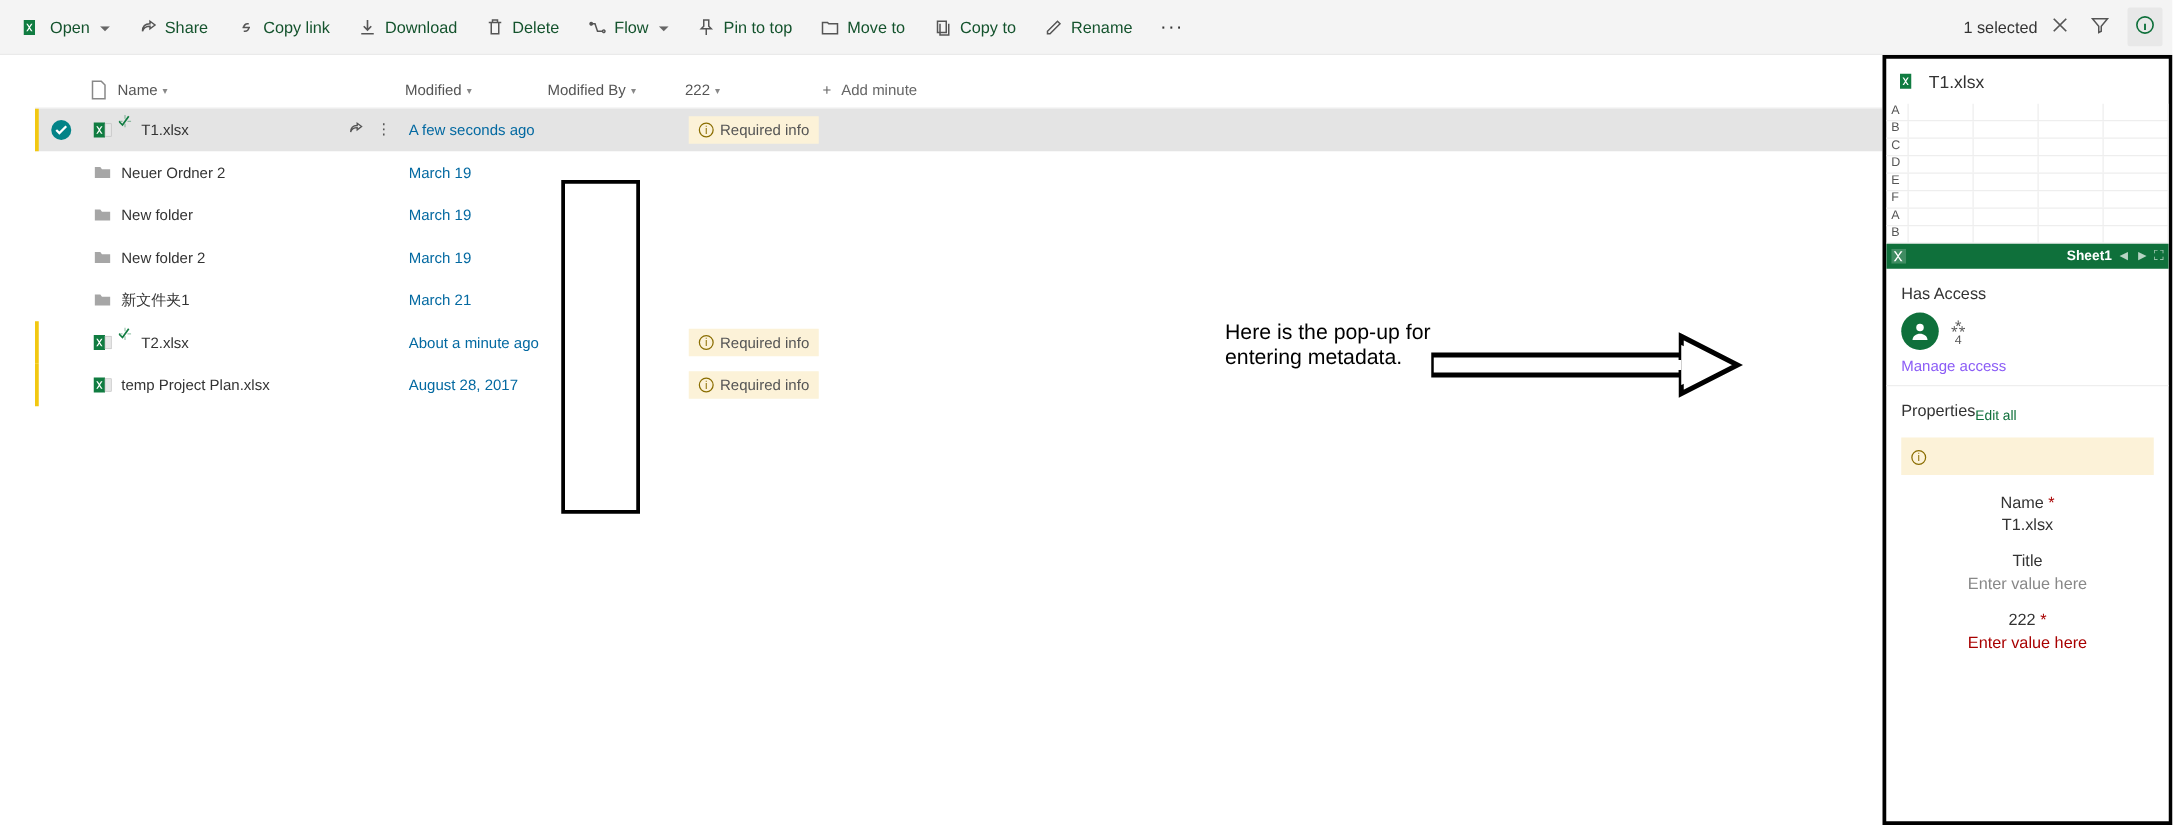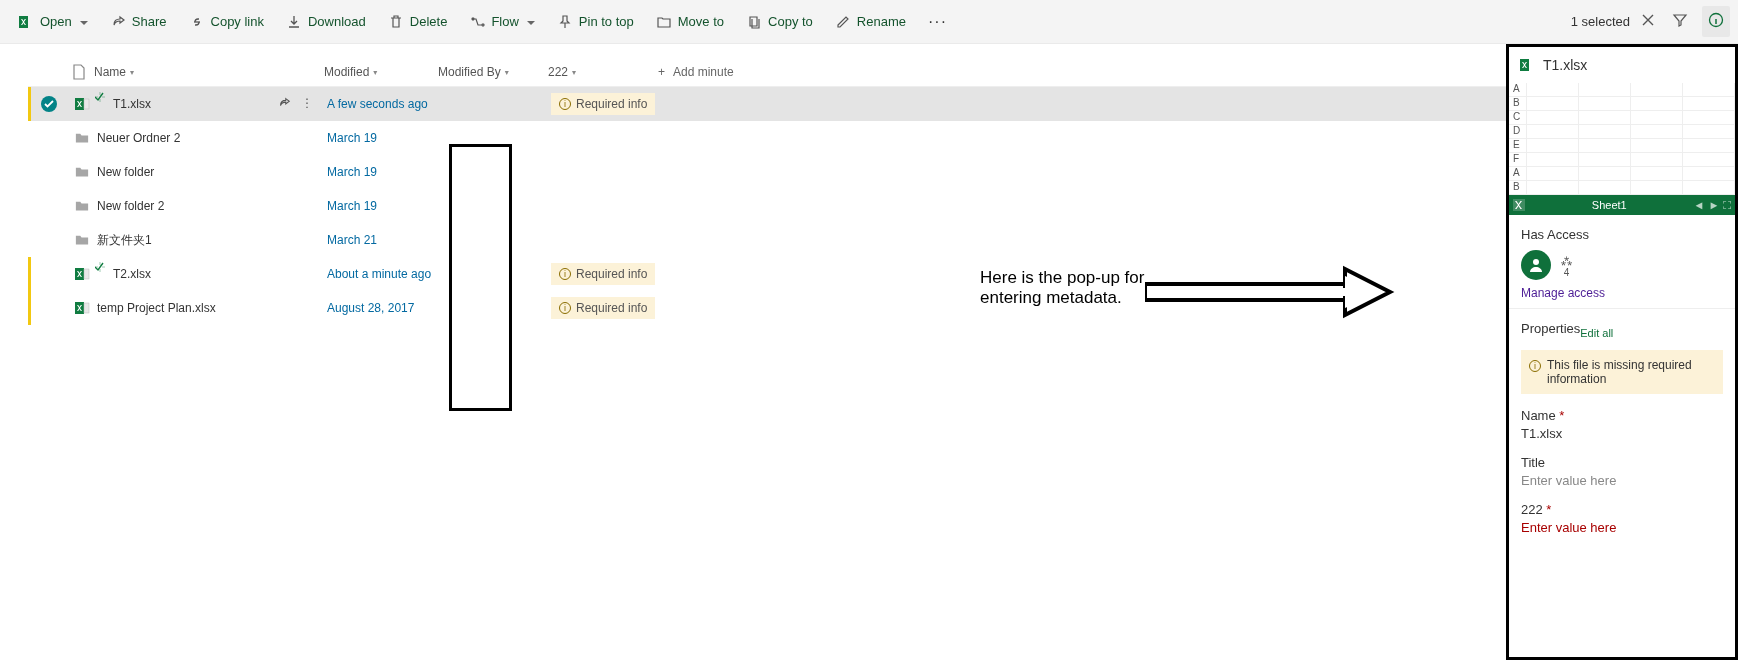--- a/index.html
+++ b/index.html
@@ -65,33 +65,33 @@
 
 .panel-head { display:flex; align-items:center; gap:8px; padding: 10px 10px; }
 .panel-head .fn { font-size: 14px; }
 .mini-sheet { }
 .mini-row { height: 14px; border-bottom: 1px solid #eee; display:flex; }
 .mini-row .lab { width: 18px; font-size: 10px; color:#555; padding-left:4px; border-right:1px solid #eee; }
 .mini-row .cells { flex:1; display:flex; }
 .mini-row .cells div { flex:1; border-right:1px solid #eee; }
 .sheet-tab { background:#0f703b; color:#fff; height:20px; display:flex; align-items:center; font-size:11px; }
 .sheet-tab .xl { width:20px; display:flex; justify-content:center; }
-.sheet-tab .tabname { flex:1; text-align:center; }
+.sheet-tab .tabname { flex:1; text-align:right;font-weight:bold; }
 .sheet-tab .nav { display:flex; gap:4px; padding:0 4px; opacity:.7; }
 .panel-section { padding: 12px 12px 8px 12px; }
 .panel-section h4 { font-size: 13px; font-weight: 400; color: #333; margin-bottom: 8px; }
 .access-row { display:flex; align-items:center; gap:10px; }
 .avatar { width:30px; height:30px; border-radius:50%; background:#0f703b; display:flex; align-items:center; justify-content:center; color:#fff; }
 .more-users { font-size:10px; color:#555; text-align:center; }
-.manage-link { color:#4c1d95; font-size:12px; margin-top:6px; display:block; }
+.manage-link { color:#8b5cf6; font-size:12px; margin-top:6px; display:block; }
 .props-head { display:flex; align-items:center; }
 .edit-all { color:#0f703b; font-size:11px; }
 .warn-box { background:#fcf2d8; padding:8px; font-size:12px; display:flex; gap:6px; margin-top:6px; color:#333; }
 .warn-box .i { width:12px;height:12px;border:1px solid #8a6d00;border-radius:50%;display:flex;align-items:center;justify-content:center;font-size:9px;color:#8a6d00;flex-shrink:0; margin-top:2px;}
-.field { margin-top:14px; }
+.field { margin-top:14px;text-align:center; }
 .field-label { font-size:13px; color:#333; }
 .req-star { color:#a80000; }
 .field-val { font-size:13px; color:#333; margin-top:3px; }
 .field-ph { font-size:13px; color:#888; margin-top:3px; }
 .field-ph.err { color:#a80000; }
 .divider { height:1px; background:#eee; margin: 0; }
 </style>
 </head>
 <body>
 
@@ -364,21 +364,21 @@
           <div class="cell modby"></div>
           <div class="cell c222"><span class="pill">
               <span class="i">i</span>
               <span>Required info</span>
             </span></div>
         </div>
       </div>
 
     <div class="redact" style="left:449px; top:100px; width:63px; height:267px;"></div>
 
-    <div class="annot-text" style="left:980px; top:224px;">
+    <div class="annot-text" style="left:980px; top:212px;">
       <div>Here is the pop-up for</div>
       <div>entering metadata.</div>
     </div>
     <svg class="annot-arrow" style="left:1145px; top:220px;" width="250" height="60" viewBox="0 0 250 60">
       <rect x="0" y="20" width="200" height="16" fill="none" stroke="#000" stroke-width="4"></rect>
       <path d="M200 5 L245 28 L200 51 Z" fill="none" stroke="#000" stroke-width="4"></path>
       <rect x="4" y="24" width="196" height="8" fill="#fff"></rect>
       <path d="M200 12 L236 28 L200 44 Z" fill="#fff"></path>
     </svg>
   </div>
@@ -498,21 +498,20 @@
     </div>
     <div class="divider"></div>
 
     <div class="panel-section">
       <div class="props-head">
         <h4>Properties</h4>
         <span class="edit-all">Edit all</span>
       </div>
       <div class="warn-box">
         <span class="i">i</span>
-        <span>This file is missing required information</span>
       </div>
 
       <div class="field">
         <div class="field-label"><span>Name</span> <span class="req-star">*</span></div>
         <div class="field-val">T1.xlsx</div>
       </div>
 
       <div class="field">
         <div class="field-label">Title</div>
         <div class="field-ph">Enter value here</div>

